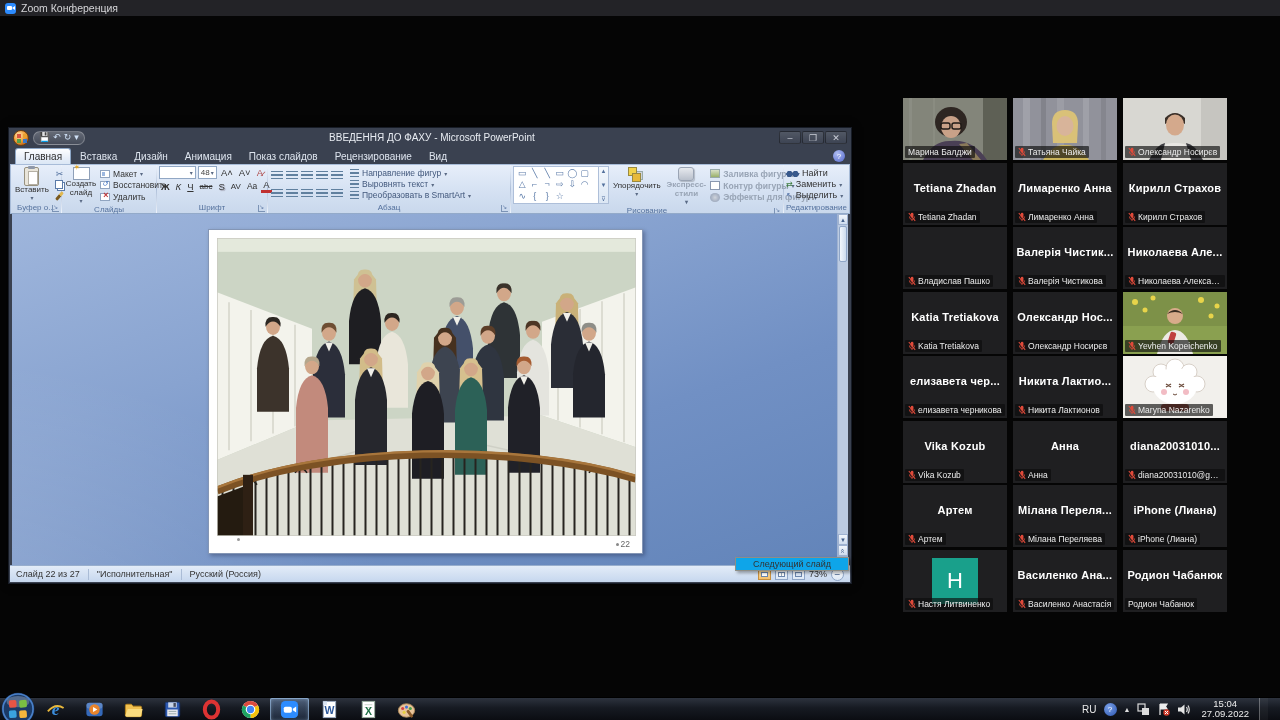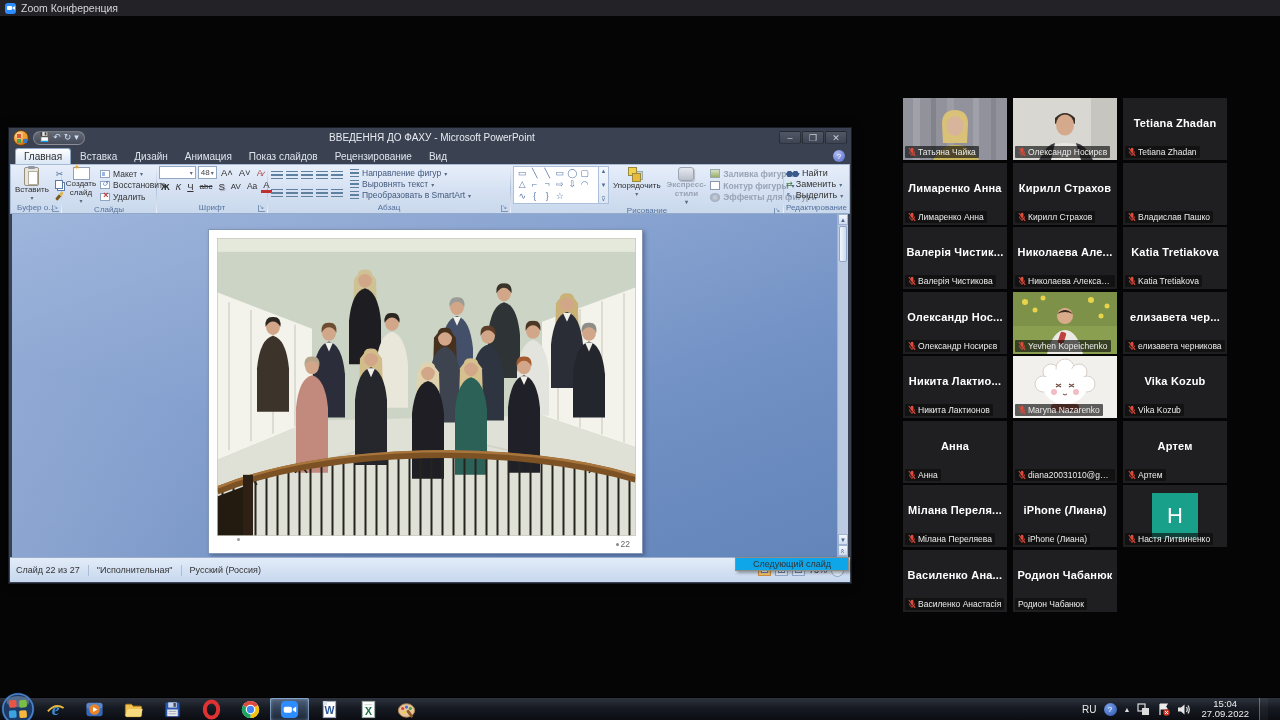--- a/index.html
+++ b/index.html
@@ -78,21 +78,21 @@
   .slide-num .bdot { display:inline-block; width:3px; height:3px; background:#888; border-radius:50%; vertical-align:middle; margin-right:2px; }
   .slide-ldot { position:absolute; left:28px; bottom:12px; width:3px; height:3px; background:#999; border-radius:50%; }
 
   .vscroll { position:absolute; right:0; top:0; bottom:0; width:11px; background:#bccbe2; border-left:1px solid #9fb2d1; }
   .sb-btn { height:11px; display:flex; align-items:center; justify-content:center; font-size:6px; color:#44608c; background:linear-gradient(#f2f6fc,#cfdcee); border:1px solid #9fb2d1; }
   .sb-thumb { position:absolute; left:1px; right:1px; top:12px; height:36px; background:linear-gradient(90deg,#f2f7fd,#cddbee); border:1px solid #8fa6c8; border-radius:2px; }
   .sb-bottom { position:absolute; left:0; right:0; bottom:0; }
   .dbl { display:inline-block; transform:rotate(90deg); font-size:8px; letter-spacing:-1px; }
   .dbl.down { transform:rotate(-90deg); }
 
-  .ppt-status { position:absolute; left:1px; right:1px; bottom:1px; height:17px; background:linear-gradient(#e3ecf8,#c6d7ee); border-top:1px solid #98aecd; display:flex; align-items:center; font-size:9px; color:#333; padding:12px 6px; gap:8px; }
+  .ppt-status { position:absolute; left:1px; right:1px; bottom:1px; height:17px; background:linear-gradient(#e3ecf8,#c6d7ee); border-top:1px solid #98aecd; display:flex; align-items:center; font-size:9px; color:#333; padding:4px 6px; gap:8px; }
   .st-sep { width:1px; height:11px; background:#aabcd6; }
   .st-right { margin-left:auto; display:flex; align-items:center; gap:4px; }
   .vb { width:13px; height:11px; border:1px solid #8fa6c8; background:linear-gradient(#fdfeff,#dce7f5); position:relative; }
   .vb.active { background:linear-gradient(#fbe2ae,#f5c06a); border-color:#c89040; }
   .vb i { position:absolute; left:2px; top:2px; right:2px; bottom:2px; border:1px solid #6c86ad; background:#fff; }
   .zoom-minus { width:13px; height:13px; border-radius:50%; border:1px solid #8fa6c8; background:linear-gradient(#fdfeff,#dce7f5); text-align:center; line-height:11px; font-size:10px; color:#44608c; }
   .ppt-tooltip { position:absolute; right:2px; bottom:12px; background:#0ea5e9; border:1px solid #8e8e86; box-shadow:2px 2px 3px rgba(0,0,0,.35); font-size:9px; color:#333; padding:1px 17px; white-space:nowrap; z-index:5; }
 
   
   .pgrid { position:absolute; left:903px; top:98px; display:grid; grid-template-columns:repeat(3,104px); grid-auto-rows:62px; column-gap:6px; row-gap:2.5px; }
@@ -493,20 +493,41 @@
             <i style="background:#dce8f8"></i>
           </span>
         <span>73%</span>
         <span class="zoom-minus">−</span>
       </span>
     </div>
     <div class="ppt-tooltip">Следующий слайд</div>
   </div>
 
   <div class="pgrid">
+  <div class="tile active">
+    <div class="tile-avatar">
+          <svg viewBox="0 0 104 62" preserveAspectRatio="none">
+            <rect width="104" height="62" fill="#83857a"></rect>
+            <rect x="80" width="24" height="62" fill="#5e6055"></rect>
+            <rect x="6" y="0" width="3" height="62" fill="rgba(255,255,255,.07)"></rect>
+            <rect x="30" y="0" width="2" height="62" fill="rgba(255,255,255,.06)"></rect>
+            <ellipse cx="48" cy="24" rx="16" ry="15" fill="#2e2622"></ellipse>
+            <ellipse cx="48" cy="29" rx="10" ry="11" fill="#c9a188"></ellipse>
+            <rect x="38" y="25" width="9" height="6" rx="2" fill="none" stroke="#1f1a16" stroke-width="1.4"></rect>
+            <rect x="49" y="25" width="9" height="6" rx="2" fill="none" stroke="#1f1a16" stroke-width="1.4"></rect>
+            <path d="M20,62 Q30,42 48,43 Q70,41 84,62 Z" fill="#4a3f55"></path>
+            <path d="M56,46 L70,62 L78,62 L64,45 Z" fill="#8a7a5a"></path>
+          </svg>
+        </div>
+
+    <div class="tile-label">
+
+      <span class="tile-label-text">Марина Балджи</span>
+    </div>
+  </div>
 
   <div class="tile">
     <div class="tile-avatar">
           <svg viewBox="0 0 104 62" preserveAspectRatio="none">
             <rect width="104" height="62" fill="#91929b"></rect>
             <rect x="10" width="7" height="62" fill="rgba(255,255,255,.14)"></rect>
             <rect x="28" width="5" height="62" fill="rgba(0,0,0,.10)"></rect>
             <rect x="44" width="7" height="62" fill="rgba(255,255,255,.10)"></rect>
             <rect x="70" width="6" height="62" fill="rgba(255,255,255,.13)"></rect>
             <rect x="88" width="5" height="62" fill="rgba(0,0,0,.08)"></rect>
@@ -771,20 +792,21 @@
         <path d="M1.8 5.4 Q1.8 9 5 9 Q8.2 9 8.2 5.4" stroke="#e04a3a" fill="none" stroke-width="1.1"></path>
         <line x1="5" y1="9" x2="5" y2="11" stroke="#e04a3a" stroke-width="1.1"></line>
         <line x1="1" y1="1" x2="9" y2="10.8" stroke="#e04a3a" stroke-width="1.3"></line>
       </svg>
       <span class="tile-label-text">Анна</span>
     </div>
   </div>
 
   <div class="tile">
 
+    <div class="tile-name">diana20031010...</div>
     <div class="tile-label">
       <svg class="mic-muted-icon" viewBox="0 0 10 12">
         <rect x="3.4" y="0.8" width="3.4" height="6" rx="1.7" fill="#e04a3a"></rect>
         <path d="M1.8 5.4 Q1.8 9 5 9 Q8.2 9 8.2 5.4" stroke="#e04a3a" fill="none" stroke-width="1.1"></path>
         <line x1="5" y1="9" x2="5" y2="11" stroke="#e04a3a" stroke-width="1.1"></line>
         <line x1="1" y1="1" x2="9" y2="10.8" stroke="#e04a3a" stroke-width="1.3"></line>
       </svg>
       <span class="tile-label-text">diana20031010@gma...</span>
     </div>
   </div>

